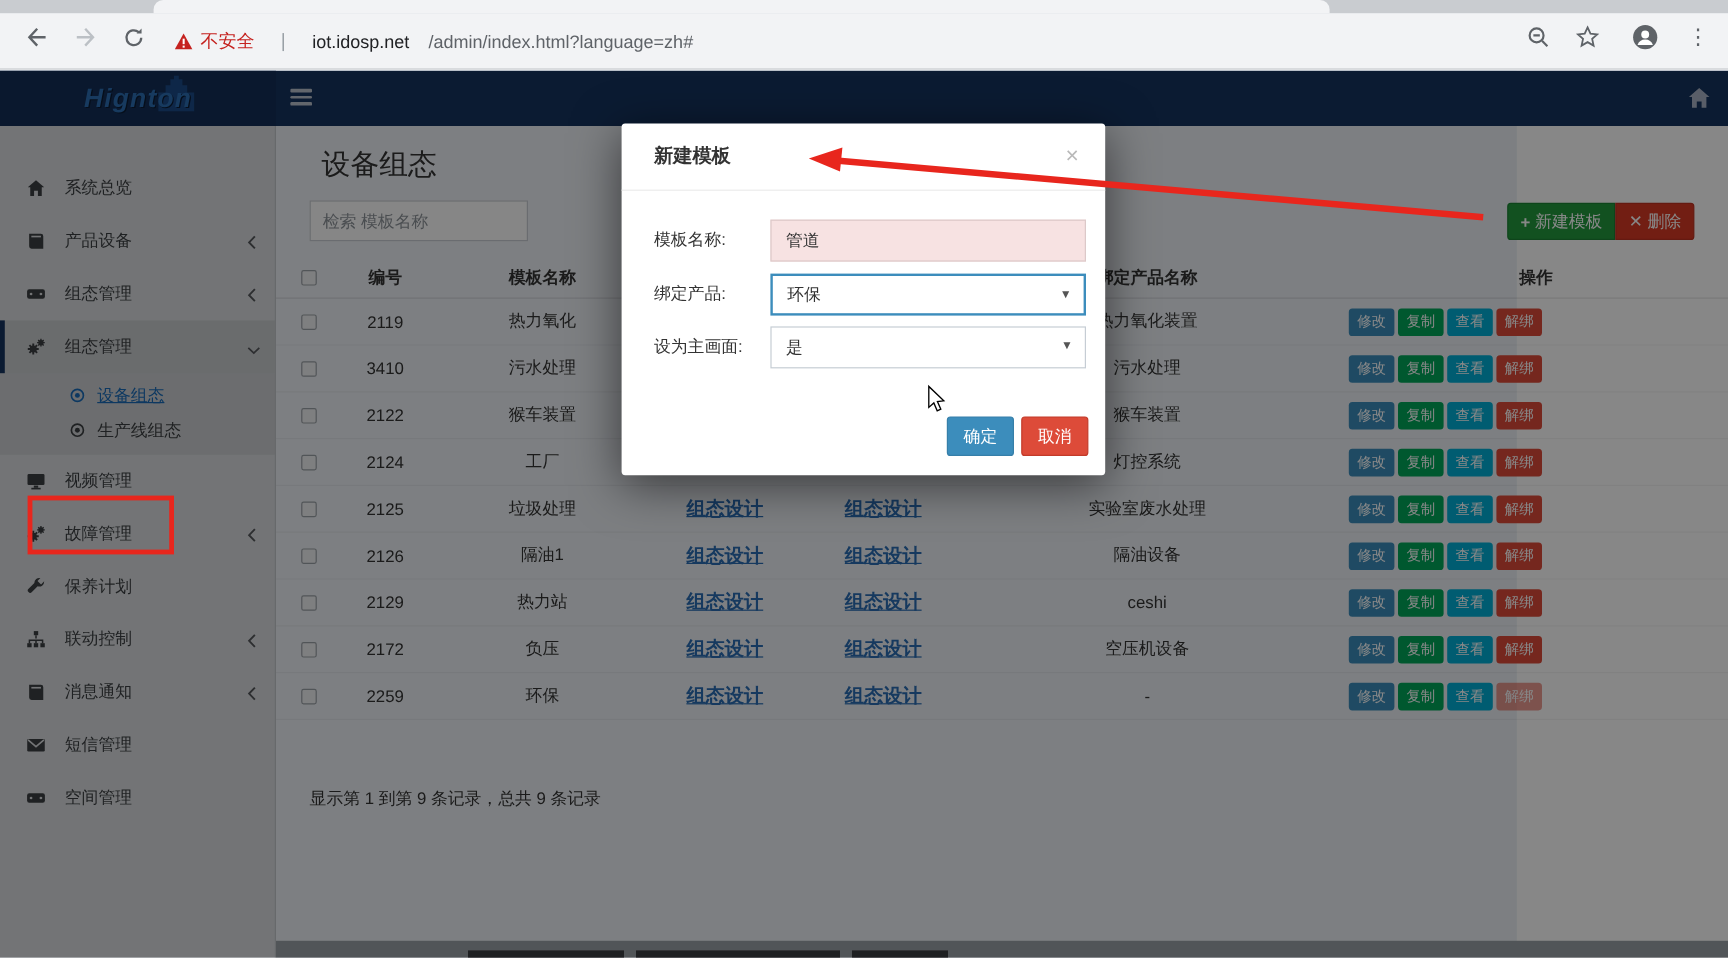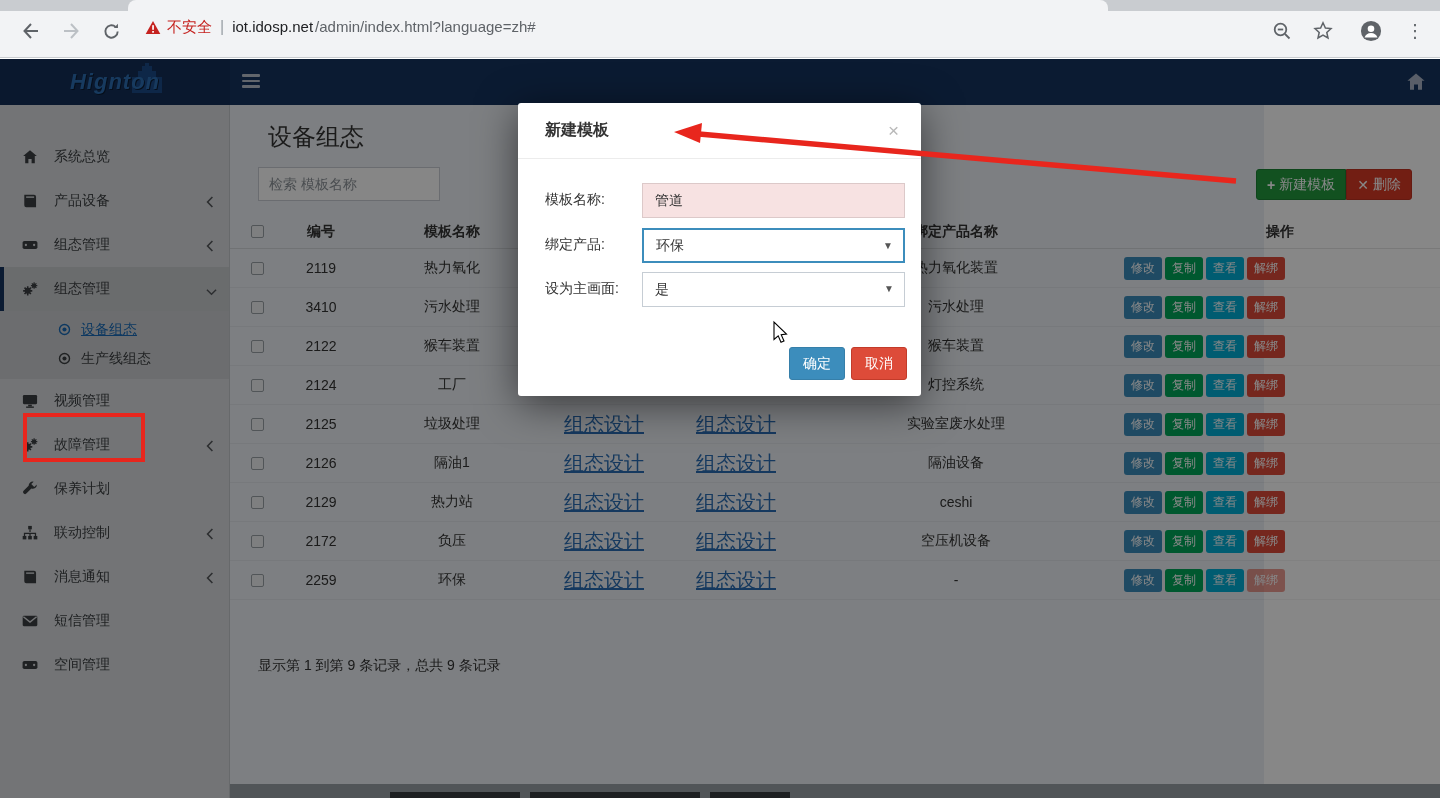--- a/index.html
+++ b/index.html
@@ -5,21 +5,21 @@
   * { margin:0; padding:0; box-sizing:border-box; }
   html,body { width:1440px; height:798px; overflow:hidden; background:#fff;
     font-family:"Liberation Sans","DejaVu Sans",sans-serif; }
 
   
   #chrome { position:absolute; left:0; top:0; width:1440px; height:58px; background:#f2f3f5; border-bottom:1px solid #c9ccd0; z-index:5;}
   #tabstrip { position:absolute; left:0; top:0; width:1440px; height:11px; background:#c9ccd0; }
   #activetab { position:absolute; left:128px; top:0; width:980px; height:11px; background:#f2f3f5; border-radius:8px 8px 0 0; }
   .chrome-ico { position:absolute; top:20px; width:22px; height:22px; display:flex; align-items:center; justify-content:center; color:#5f6368; }
   .chrome-ico svg { display:block; }
-  #url-row { position:absolute; left:145px; top:18px; height:26px; display:flex; align-items:flex-start; gap:8px; font-size:15px; }
+  #url-row { position:absolute; left:145px; top:18px; height:26px; display:flex; align-items:flex-end; gap:22px; font-size:15px; }
   #insecure { color:#c5221f; display:flex; align-items:center; gap:6px; }
   #url-sep { color:#9aa0a6; font-size:16px; }
   #url-host { color:#202124; }
   #url-path { color:#5f6368; }
 
   
   #app { position:absolute; left:0; top:59px; width:1264px; height:739px; background:#ecf0f5; }
   #app-navbar { position:absolute; left:0; top:0; width:1440px; height:46px; background:#16345f; }
   #logo-box { position:absolute; left:0; top:0; width:230px; height:46px; background:#142f57; display:flex; align-items:center; justify-content:center; }
   #logo-text { font-style:italic; font-weight:bold; font-size:22px; color:#2d6fb4; text-shadow:1px 1px 0 #0c1c33; letter-spacing:1px; position:relative; z-index:2;}
@@ -61,21 +61,21 @@
   #btn-new { background:#229a3e; border:1px solid #1c8234; border-radius:3px 0 0 3px;}
   #btn-del { background:#d73925; border:1px solid #bf3120; border-radius:0 3px 3px 0;}
   .tbtn .bico { font-weight:bold; margin-right:4px; font-size:14px;}
 
   #tbl { position:absolute; left:0; top:110px; width:1210px; }
   .trow { display:grid; grid-template-columns:36px 110px 152px 152px 112px 328px 320px; align-items:center; height:39px; border-bottom:1px solid rgba(0,0,0,0.045); }
   .trow.thead { height:34px; font-weight:bold; color:#2e3133; border-bottom:1px solid rgba(0,0,0,0.10);}
   .tc { text-align:center; font-size:14px; color:#333; }
   .tc.cbx { display:flex; justify-content:flex-end; padding-right:2px;}
   .checkbox { width:13px; height:13px; border:1px solid #9aa0a6; background:#eef0f2; border-radius:2px; }
-  a.design-link { color:#2a6db3; text-decoration:underline; font-size:20px; cursor:pointer;}
+  a.design-link { color:#2a6db3; text-decoration:underline; font-size:16px; cursor:pointer;font-weight:bold;}
   .acts { display:flex; gap:3px; padding-left:4px; }
   .abtn { color:#fff; font-size:12px; padding:3px 7px; border-radius:3px; cursor:pointer; white-space:nowrap;}
   .abtn.edit { background:#3c8dbc; }
   .abtn.copy { background:#00a65a; }
   .abtn.view { background:#00aed6;font-family:Liberation Mono, monospace; }
   .abtn.unbind { background:#dd4b39; }
   .abtn.disabled { opacity:.55; }
   #tbl-summary { position:absolute; left:28px; top:552px; font-size:14px; color:#333; }
 
   #footer-strip { position:absolute; left:0; bottom:0; width:1210px; height:14px; background:#9aa0a6; }

